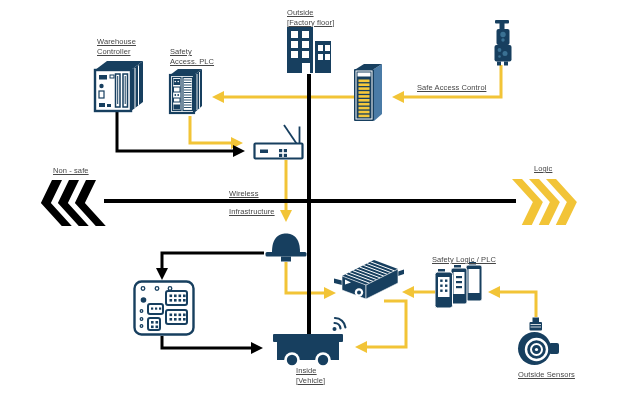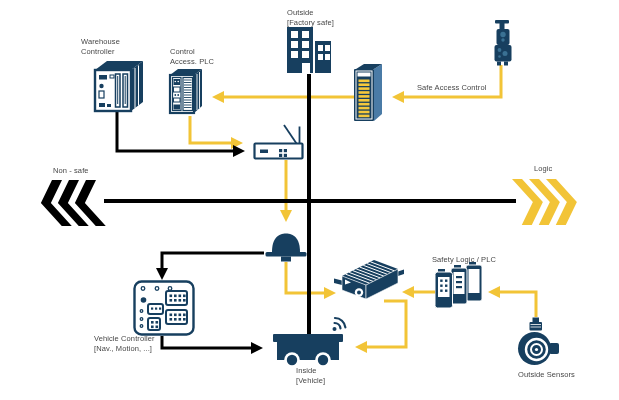--- a/index.html
+++ b/index.html
@@ -6,21 +6,21 @@
   #canvas{
     position:relative;width:619px;height:400px;background:#fff;overflow:hidden;
     font-family:"Liberation Sans",sans-serif;border-bottom:1px solid #cfcfcf;
   }
   .layer{position:absolute;left:0;top:0;}
   .icon{position:absolute;}
   .lbl{
     position:absolute;font-size:7.5px;line-height:9.5px;color:#474747;
     white-space:nowrap;letter-spacing:.1px;
   }
-  .lbl span{display:block;}
+  .lbl span{display:block;text-decoration:underline;}
   .lbl.wide{line-height:17.5px;}
 </style>
 </head>
 <body>
 
 <div id="canvas">
 
   <svg class="layer" width="619" height="400" viewBox="0 0 619 400">
 
     <g stroke="#F2C437" stroke-width="3" fill="none">
@@ -290,59 +290,59 @@
   </svg>
 
   <svg class="icon" style="left:328px;top:310px" width="26" height="24" viewBox="0 0 26 24">
     <g transform="rotate(42 6.5 19)" stroke="#173F5F" fill="none" stroke-width="2.2" stroke-linecap="round">
       <path d="M2.5,14.5 A6,6 0 0 1 10.5,14.5"></path>
       <path d="M-0.5,10.5 A10.5,10.5 0 0 1 13.5,10.5"></path>
     </g>
     <circle cx="6.5" cy="19" r="2" fill="#173F5F"></circle>
   </svg>
 
-  <div class="lbl" style="left:81px;top:37px">
+  <div class="lbl" style="left:97px;top:37px">
     <span>Warehouse</span>
     <span>Controller</span>
   </div>
 
   <div class="lbl" style="left:170px;top:47px">
-    <span>Control</span>
+    <span>Safety</span>
     <span>Access. PLC</span>
   </div>
 
   <div class="lbl" style="left:287px;top:8px">
     <span>Outside</span>
-    <span>[Factory safe]</span>
+    <span>[Factory floor]</span>
   </div>
 
   <div class="lbl" style="left:417px;top:83px">
     <span>Safe Access Control</span>
   </div>
 
   <div class="lbl" style="left:53px;top:166px">
     <span>Non - safe</span>
   </div>
 
   <div class="lbl" style="left:534px;top:164px">
     <span>Logic</span>
   </div>
 
+  <div class="lbl wide" style="left:229px;top:185px">
+    <span>Wireless</span>
+    <span>Infrastructure</span>
+  </div>
 
   <div class="lbl" style="left:432px;top:255px">
     <span>Safety Logic / PLC</span>
   </div>
 
   <div class="lbl" style="left:518px;top:370px">
     <span>Outside Sensors</span>
   </div>
 
-  <div class="lbl" style="left:94px;top:334px">
-    <span>Vehicle Controller</span>
-    <span>[Nav., Motion, ...]</span>
-  </div>
 
   <div class="lbl" style="left:296px;top:366px">
     <span>Inside</span>
     <span>[Vehicle]</span>
   </div>
 
 </div>
 
 </body></html>

